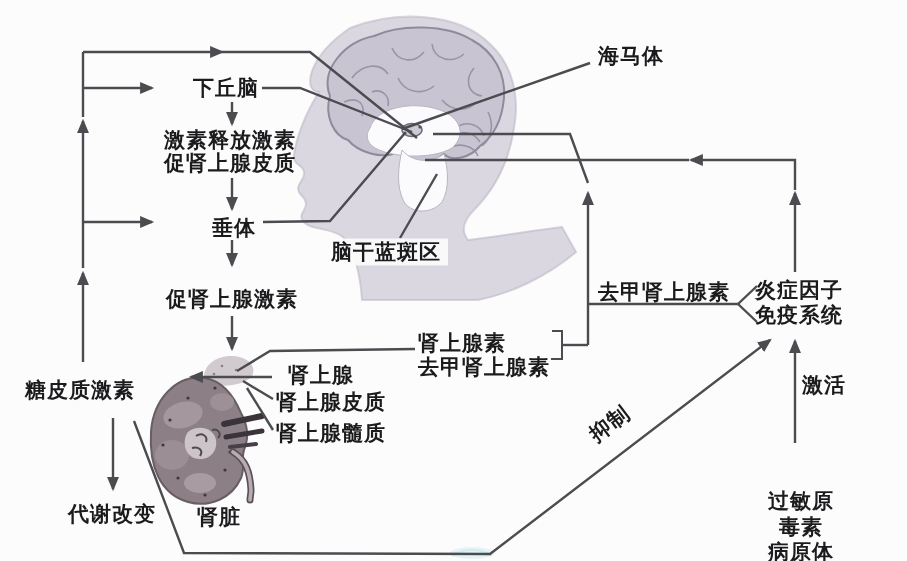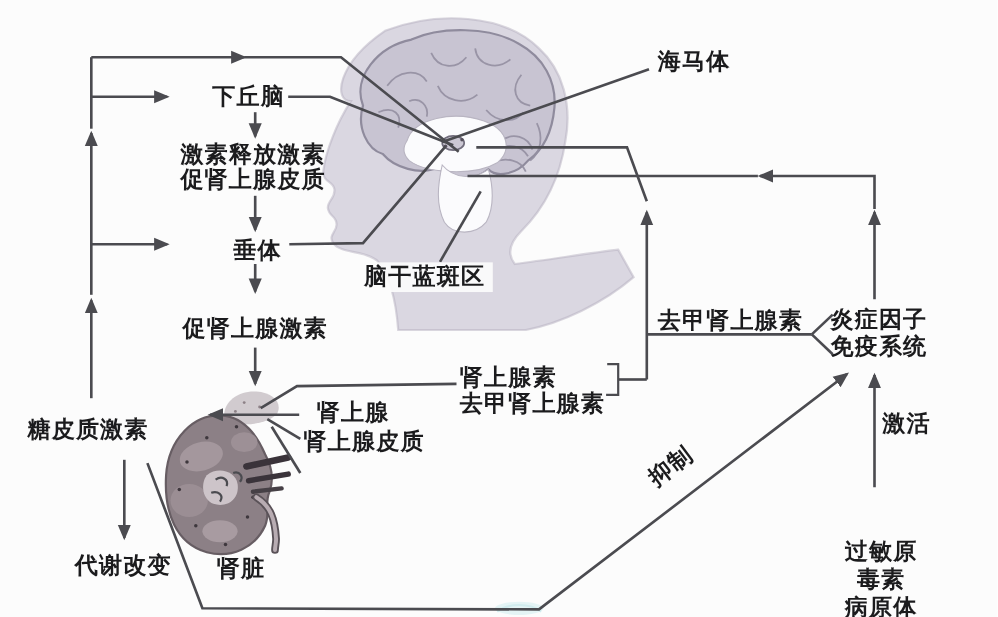--- a/index.html
+++ b/index.html
@@ -173,20 +173,21 @@
     <span>肾上腺素</span>
     <span>去甲肾上腺素</span>
   </div>
 
   <div class="lbl twoline" style="left:80px;top:390px;line-height:26px;">
     <span>糖皮质激素</span>
   </div>
 
   <div class="lbl left" style="left:288px;top:375px;">肾上腺</div>
   <div class="lbl left" style="left:276px;top:402px;">肾上腺皮质</div>
+  <div class="lbl left" style="left:276px;top:433px;">肾上腺髓质</div>
   <div class="lbl" style="left:112px;top:514px;">代谢改变</div>
   <div class="lbl" style="left:219px;top:517px;">肾脏</div>
   <div class="lbl rot" style="left:610px;top:424px;">抑制</div>
   <div class="lbl" style="left:824px;top:385px;">激活</div>
 
   <div class="lbl twoline" style="left:801px;top:486px;line-height:25.5px;margin-top:41px;">
     <span>过敏原</span>
     <span>毒素</span>
     <span>病原体</span>
   </div>

